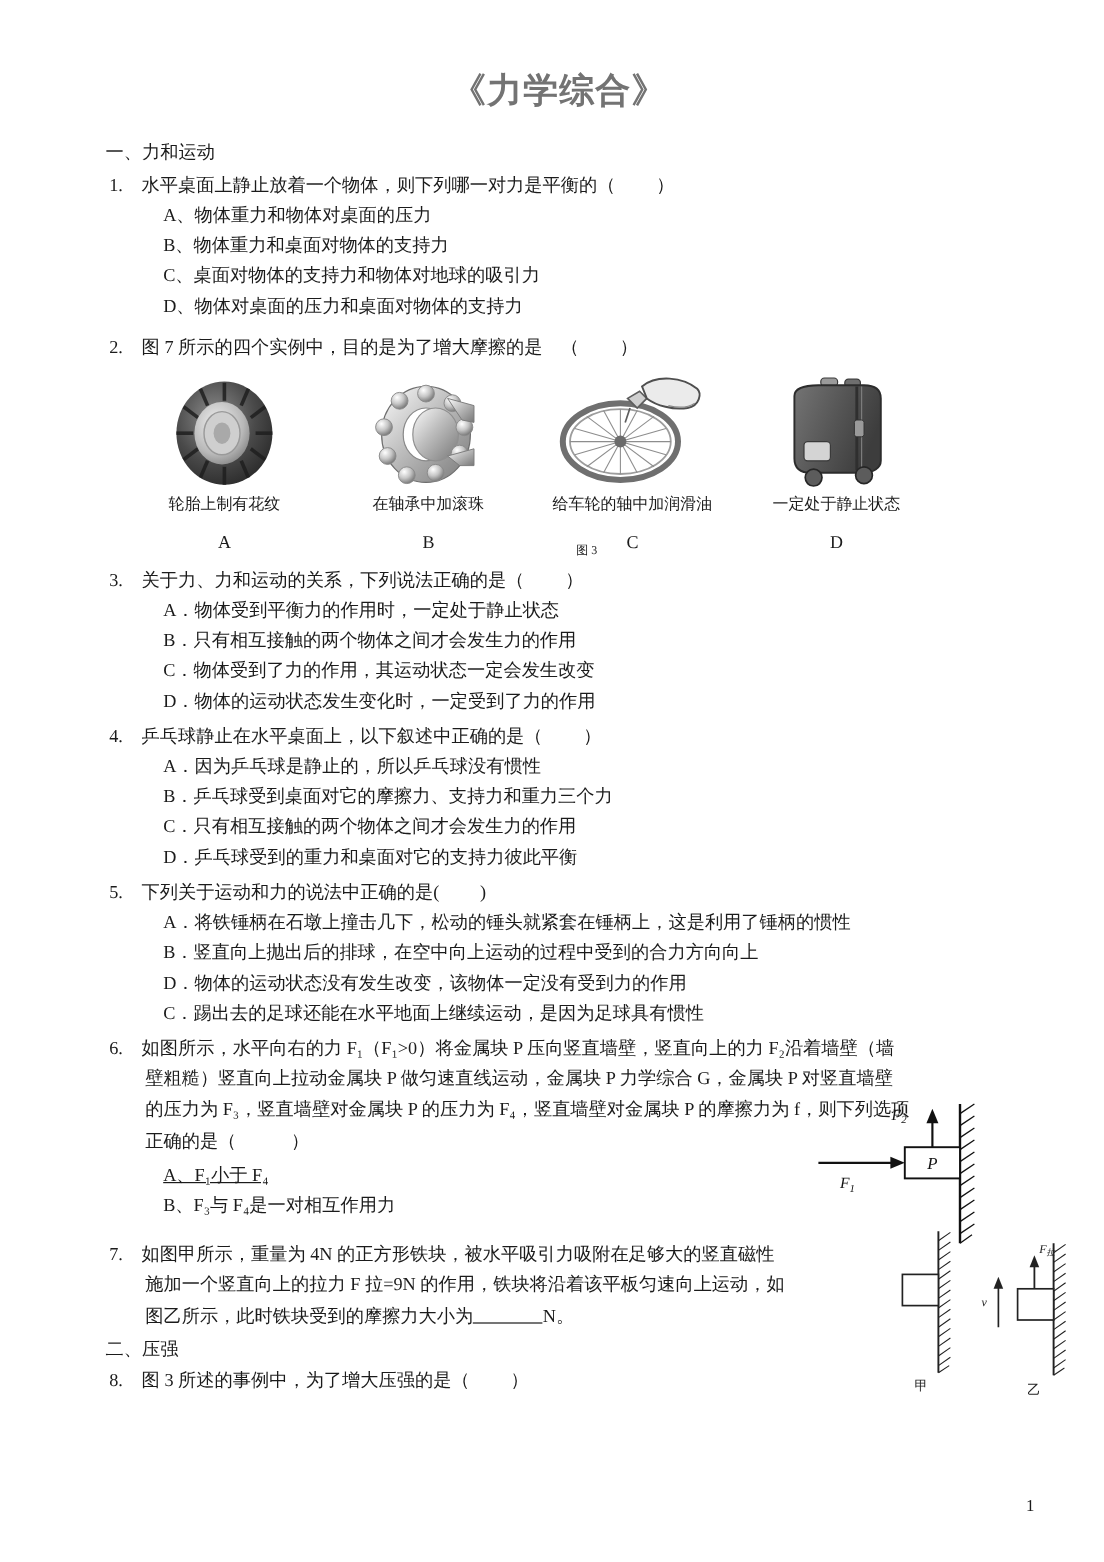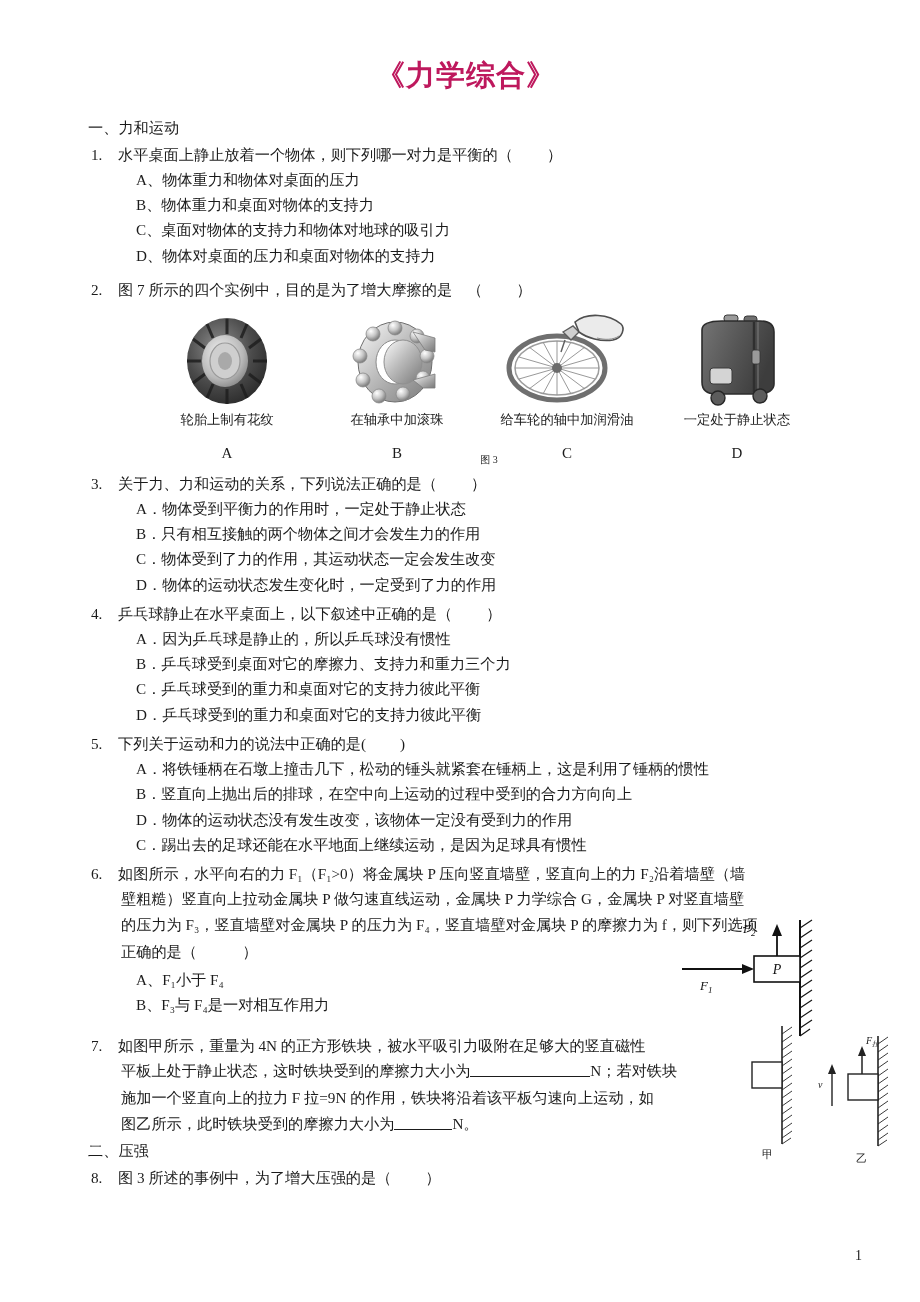--- a/index.html
+++ b/index.html
@@ -23,21 +23,21 @@
     padding: 0;
   }
   .content {
     position: absolute;
     left: 88px;
     top: 56px;
     width: 756px;
   }
   .doc-title {
     text-align: center;
-    color: #be185d;
+    color: #737373;
     font-size: 29px;
     font-weight: bold;
     letter-spacing: 1px;
     margin: 0 0 20px 0;
     font-family: "Liberation Serif", "DejaVu Serif", serif;
   }
   .section-head {
     font-size: 15.2px;
     line-height: 1.62;
     margin: 2px 0 1px 0;
@@ -92,21 +92,21 @@
     height: 0.95em;
     vertical-align: -1px;
   }
   .paren-gap {
     display: inline-block;
     min-width: 34px;
   }
   .fig-row {
     display: flex;
     align-items: flex-end;
-    justify-content: flex-end;
+    justify-content: flex-start;
     margin: 8px 0 0 0;
     padding: 0 22px 0 14px;
     box-sizing: border-box;
   }
   .fig-cell {
     text-align: center;
     width: 170px;
   }
   .fig-art {
     height: 96px;
@@ -333,21 +333,21 @@
       <div class="opt">D．物体的运动状态发生变化时，一定受到了力的作用</div>
     </div>
 
     <div class="q" style="margin-top:4px;">
       <div class="q-line">
         <span class="q-num">4.</span>
         <span class="q-stem"><span>乒乓球静止在水平桌面上，以下叙述中正确的是（</span><span class="paren-gap"></span><span>）</span></span>
       </div>
       <div class="opt">A．因为乒乓球是静止的，所以乒乓球没有惯性</div>
       <div class="opt">B．乒乓球受到桌面对它的摩擦力、支持力和重力三个力</div>
-      <div class="opt">C．乒乓球受到的重力和桌面对它的支持力彼此平衡</div>
+      <div class="opt">C．只有相互接触的两个物体之间才会发生力的作用</div>
       <div class="opt">D．乒乓球受到的重力和桌面对它的支持力彼此平衡</div>
     </div>
 
     <div class="q" style="margin-top:4px;">
       <div class="q-line">
         <span class="q-num">5.</span>
         <span class="q-stem"><span>下列关于运动和力的说法中正确的是(</span><span class="paren-gap"></span><span>)</span></span>
       </div>
       <div class="opt-wide">A．将铁锤柄在石墩上撞击几下，松动的锤头就紧套在锤柄上，这是利用了锤柄的惯性</div>
       <div class="opt-wide">B．竖直向上抛出后的排球，在空中向上运动的过程中受到的合力方向向上</div>
@@ -356,30 +356,29 @@
     </div>
 
     <div class="q" style="margin-top:4px;">
       <div class="q-line">
         <span class="q-num">6.</span>
         <span class="q-stem">如图所示，水平向右的力 F₁（F₁&gt;0）将金属块 P 压向竖直墙壁，竖直向上的力 F₂沿着墙壁（墙</span>
       </div>
       <div class="q-body-indent">壁粗糙）竖直向上拉动金属块 P 做匀速直线运动，金属块 P 力学综合 G，金属块 P 对竖直墙壁</div>
       <div class="q-body-indent">的压力为 F₃，竖直墙壁对金属块 P 的压力为 F₄，竖直墙壁对金属块 P 的摩擦力为 f，则下列选项</div>
       <div class="q-body-indent">正确的是（　　　）</div>
-      <div class="opt" style="margin-top:2px;">A、F₁小于 F₄</div>
+      <div class="opt" style="margin-top:2px;text-decoration:underline;">A、F₁小于 F₄</div>
       <div class="opt">B、F₃与 F₄是一对相互作用力</div>
     </div>
 
     <div class="q" style="margin-top:16px;">
       <div class="q-line">
         <span class="q-num">7.</span>
         <span class="q-stem" style="max-width:600px;">如图甲所示，重量为 4N 的正方形铁块，被水平吸引力吸附在足够大的竖直磁性</span>
       </div>
-      <div class="q-body-indent" style="max-width:620px;"><span>平板上处于静止状态，这时铁块受到的摩擦力大小为</span><span class="blank-long"></span><span>N；若对铁块</span></div>
       <div class="q-body-indent" style="max-width:620px;">施加一个竖直向上的拉力 F 拉=9N 的作用，铁块将沿着该平板匀速向上运动，如</div>
       <div class="q-body-indent" style="max-width:620px;"><span>图乙所示，此时铁块受到的摩擦力大小为</span><span class="blank-short"></span><span>N。</span></div>
     </div>
 
     <div class="section-head" style="margin-top:1px;">二、压强</div>
 
     <div class="q">
       <div class="q-line">
         <span class="q-num">8.</span>
         <span class="q-stem"><span>图 3 所述的事例中，为了增大压强的是（</span><span class="paren-gap"></span><span>）</span></span>

